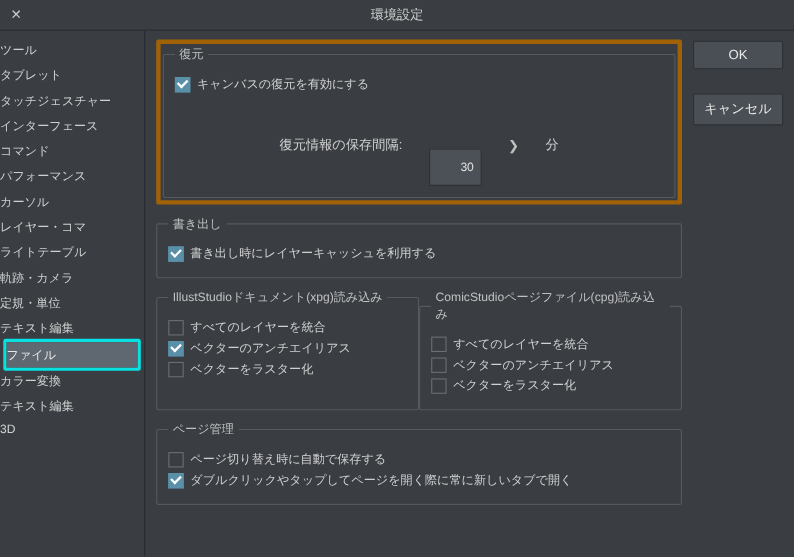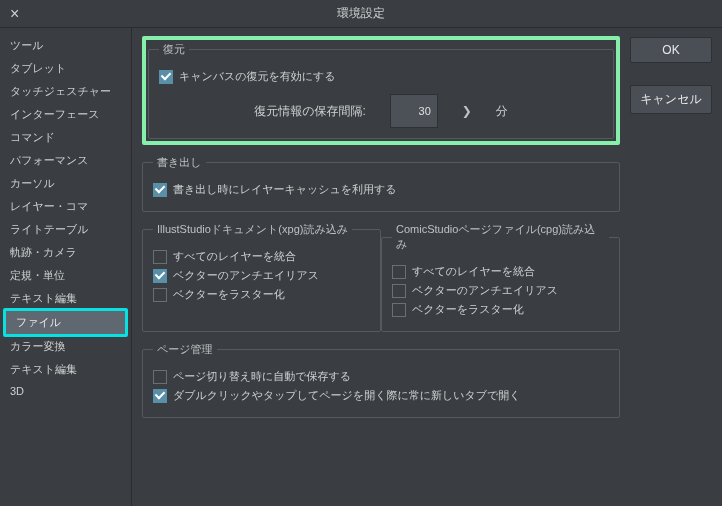--- a/index.html
+++ b/index.html
@@ -34,21 +34,21 @@
     display: flex;
     height: calc(100% - 28px);
   }
   .sidebar {
     width: 132px;
     background: #3a3e43;
     padding-top: 6px;
     border-right: 1px solid #2a2c30;
   }
   .sidebar-item {
-    padding: 4px 10px;
+    padding: 4px 0;
     font-size: 11px;
     cursor: pointer;
     color: #d0d0d0;
     white-space: nowrap;
     overflow: hidden;
   }
   .sidebar-item.active {
     background: #5f6771;
     color: #e8e8e8;
   }
@@ -86,21 +86,21 @@
     border-radius: 2px;
     margin-bottom: 10px;
     padding: 8px 10px 10px 10px;
   }
   legend {
     padding: 0 4px;
     font-size: 11px;
     color: #c0c0c0;
   }
   .fieldset-hl {
-    border: 4px solid #86efac;
+    border: 4px solid #a16207;
     border-radius: 2px;
     padding: 2px;
     margin-bottom: 10px;
   }
   .fieldset-hl fieldset { margin-bottom: 0; }
   .check-row {
     display: flex;
     align-items: center;
     gap: 6px;
     margin: 4px 0;
@@ -134,20 +134,21 @@
   }
   .num-input {
     width: 48px;
     height: 20px;
     background: #4c5157;
     border: 1px solid #2d3034;
     color: #e0e0e0;
     font-size: 11px;
     text-align: right;
     padding: 16px 6px;
+    margin-top: 41px;
   }
   .chev {
     color: #c0c0c0;
     font-size: 12px;
     cursor: pointer;
   }
   .two-col {
     display: flex;
   }
   .two-col fieldset { flex: 1; min-width: 0; }

